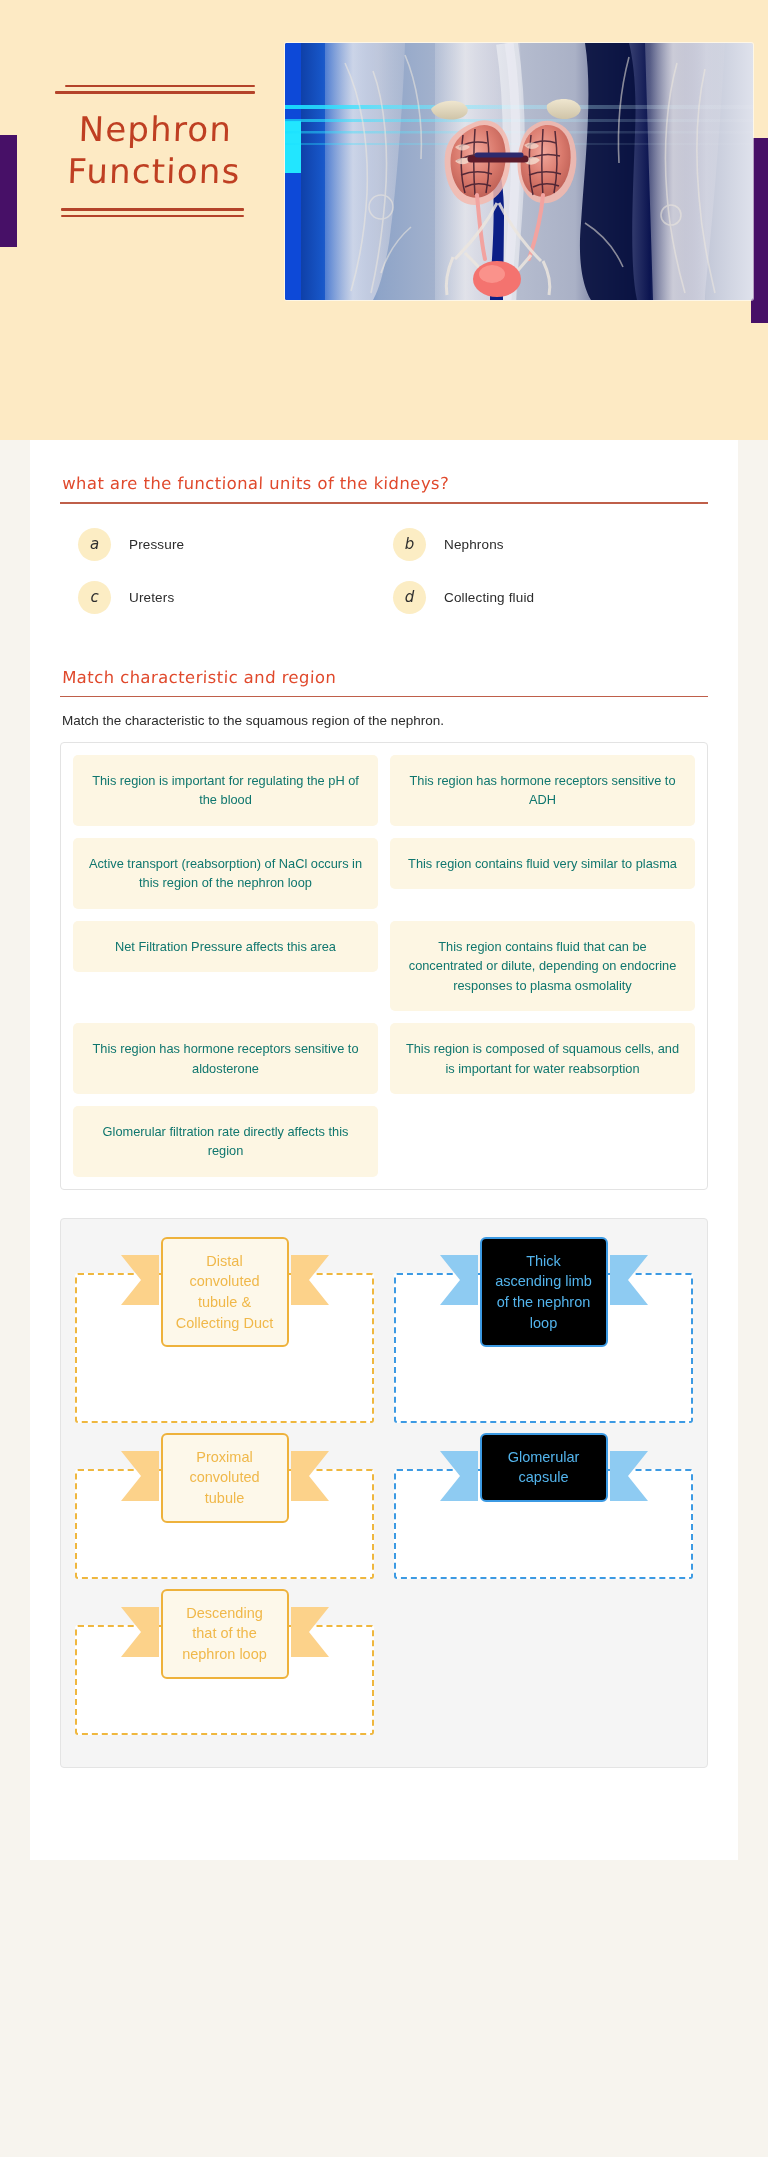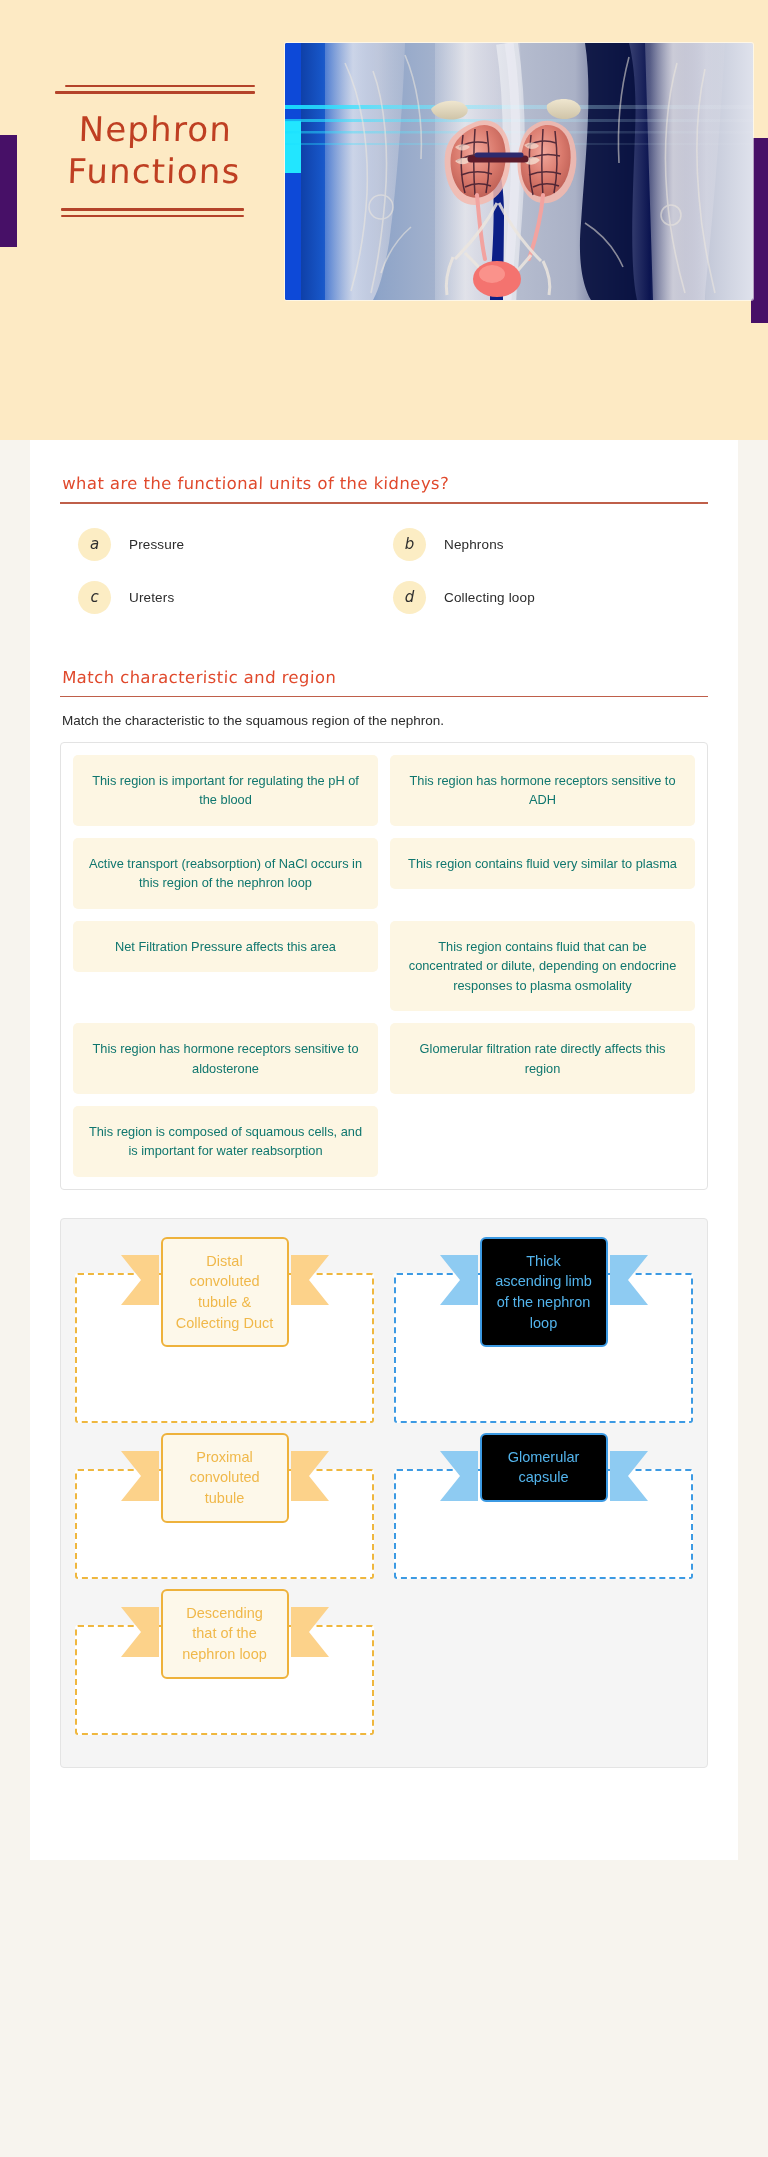--- a/index.html
+++ b/index.html
@@ -393,21 +393,21 @@
         <div class="opt">
           <div class="bub">b</div>
           <div class="opt-text">Nephrons</div>
         </div>
         <div class="opt">
           <div class="bub">c</div>
           <div class="opt-text">Ureters</div>
         </div>
         <div class="opt">
           <div class="bub">d</div>
-          <div class="opt-text">Collecting loop</div>
+          <div class="opt-text">Collecting fluid</div>
         </div>
       </div>
 
       <div class="section-gap"></div>
 
       <div class="q-heading">Match characteristic and region</div>
       <div class="q-rule" style="margin-bottom:16px;"></div>
       <div class="sub-instr">Match the characteristic to the squamous region of the nephron.</div>
 
       <div class="match-box">
@@ -415,22 +415,22 @@
         <div class="mcard">This region has hormone receptors sensitive to ADH</div>
 
         <div class="mcard">Active transport (reabsorption) of NaCl occurs in this region of the nephron loop</div>
         <div class="mcard">This region contains fluid very similar to plasma</div>
 
         <div class="mcard">Net Filtration Pressure affects this area</div>
         <div class="mcard">This region contains fluid that can be concentrated or dilute, depending on endocrine responses to plasma osmolality</div>
 
         <div class="mcard">This region has hormone receptors sensitive to aldosterone</div>
 
+        <div class="mcard">This region is composed of squamous cells, and is important for water reabsorption</div>
         <div class="mcard">Glomerular filtration rate directly affects this region</div>
-        <div class="mcard">This region is composed of squamous cells, and is important for water reabsorption</div>
       </div>
     </div>
 
     <div class="inner">
       <div class="drag-wrap" style="width:auto;">
 
         <div class="drag-row">
           <div class="slot">
             <div class="dropzone"></div>
             <div class="chip-holder">

